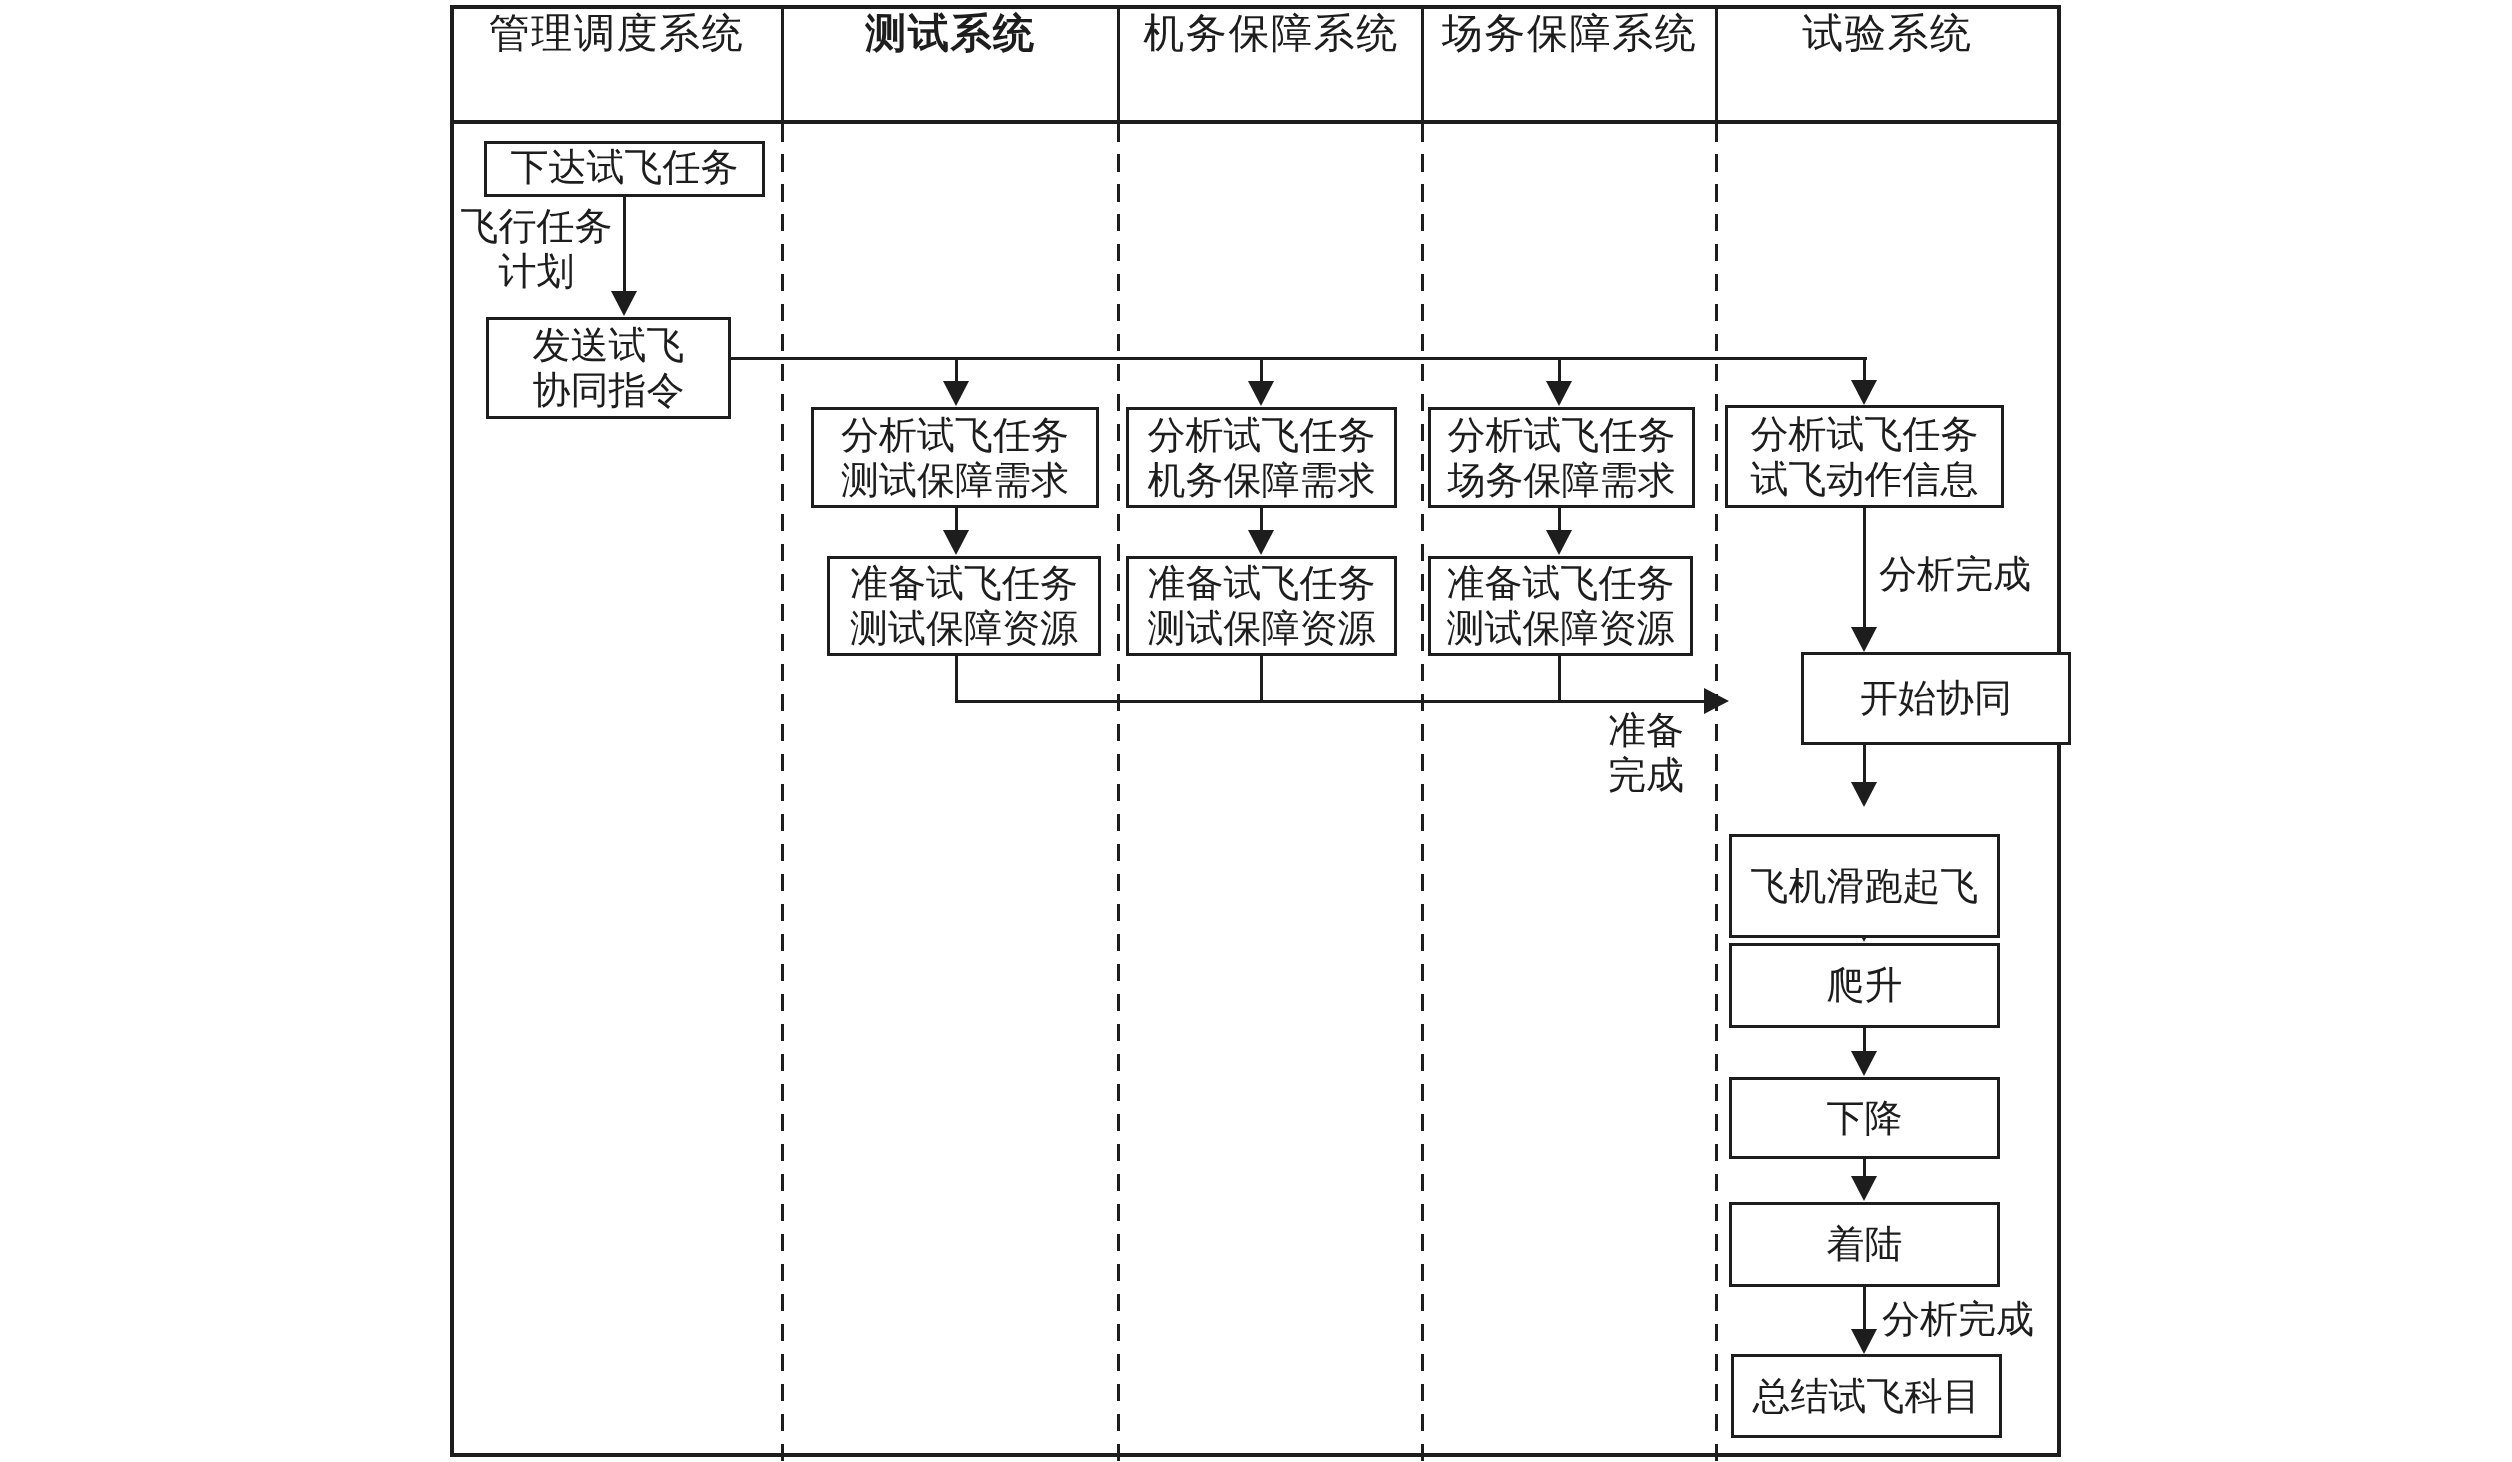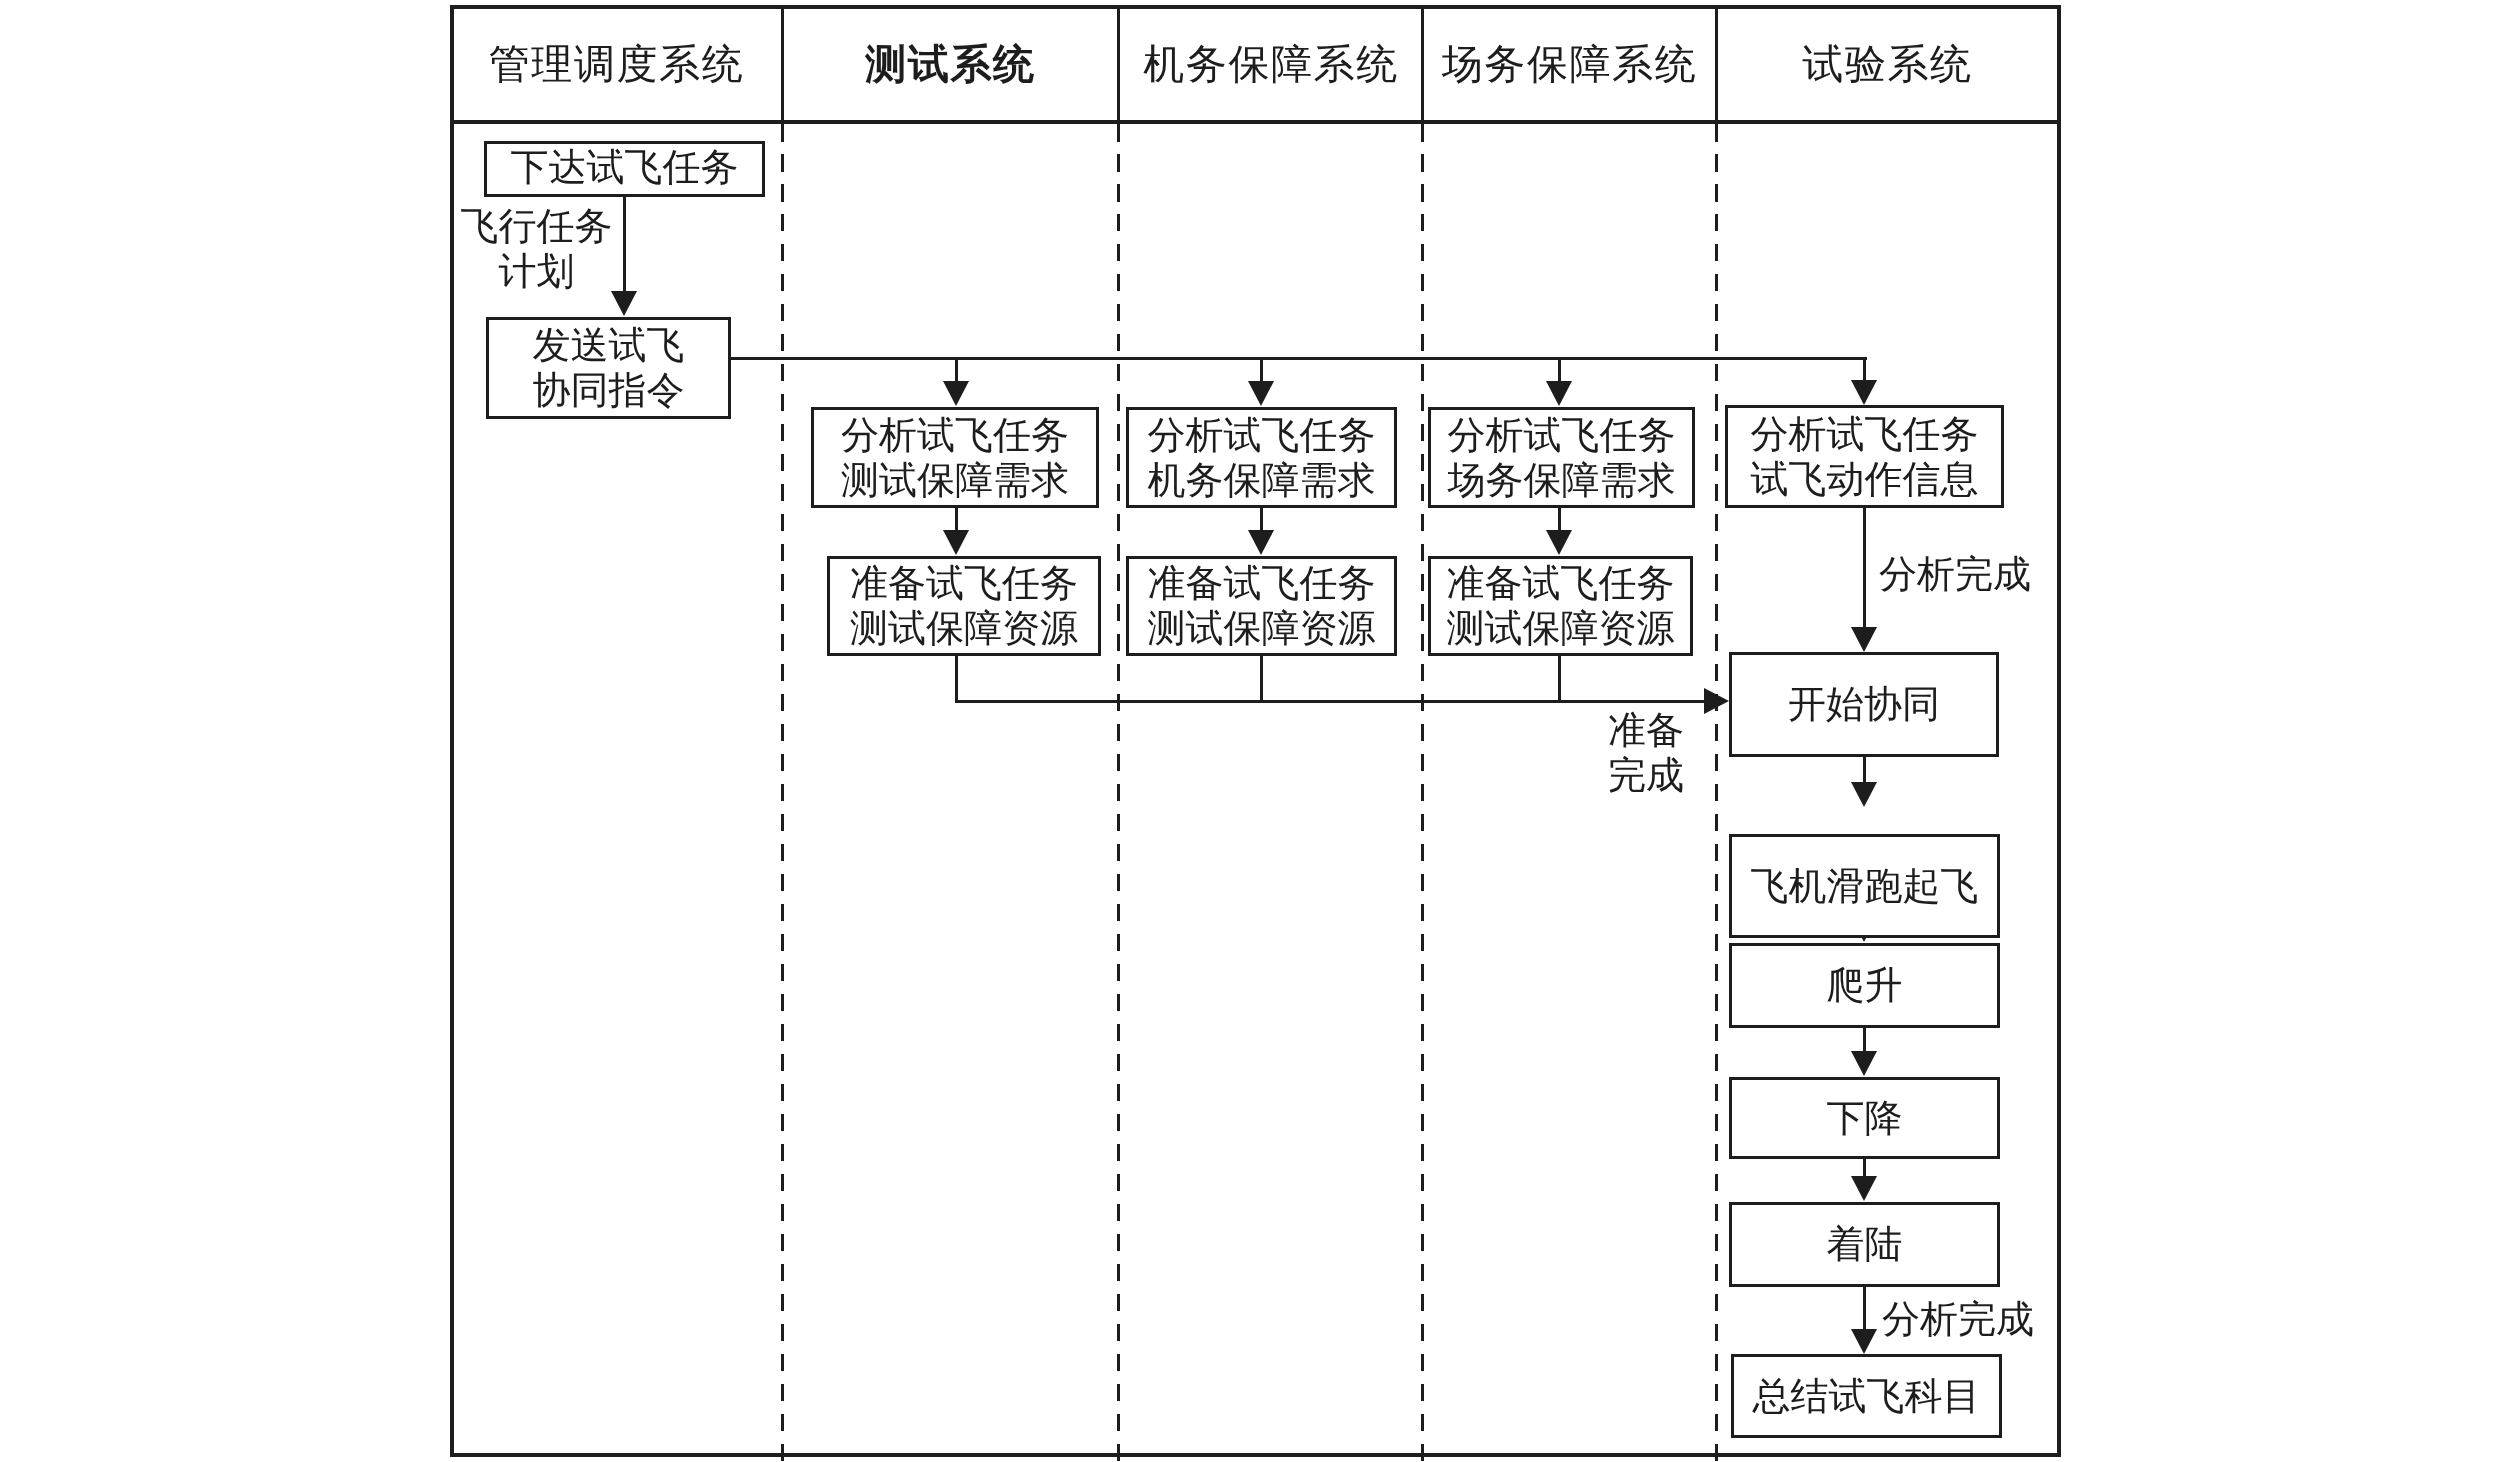--- a/index.html
+++ b/index.html
@@ -4,21 +4,21 @@
 <style>
   html,body{margin:0;padding:0;}
   body{
     width:2512px;height:1463px;background:#ffffff;position:relative;
     font-family:"Liberation Serif","DejaVu Serif",serif;color:#1d1d1d;
     overflow:hidden;
   }
   .stage{position:absolute;left:0;top:0;width:2512px;height:1463px;}
   .frame{position:absolute;left:450px;top:4.8px;width:1611px;height:1452px;
          border:4px solid #1d1d1d;box-sizing:border-box;background:transparent;}
-  .hdr{position:absolute;top:6.4px;height:117px;display:flex;align-items:center;
+  .hdr{position:absolute;top:6.4px;height:117px;display:flex;align-items:flex-start;
        justify-content:center;font-size:41px;letter-spacing:1.6px;}
   .node{position:absolute;background:#ffffff;border:3.2px solid #1d1d1d;box-sizing:border-box;
         display:flex;flex-direction:column;align-items:center;justify-content:center;
         text-align:center;font-size:38px;line-height:45px;white-space:nowrap;z-index:3;}
   .vline{position:absolute;width:3.2px;background:#1d1d1d;z-index:1;}
   .hline{position:absolute;height:3.2px;background:#1d1d1d;z-index:1;}
   .vsolid{position:absolute;width:3.2px;background:#1d1d1d;z-index:1;}
   .vdash{position:absolute;width:3.2px;z-index:0;
          background:repeating-linear-gradient(to bottom,#1d1d1d 0 17.5px,transparent 17.5px 30px);}
   .arr-d{position:absolute;width:0;height:0;z-index:2;
@@ -96,21 +96,21 @@
   </div>
   <div class="node" style="left:1428px;top:556px;width:265px;height:100px;">
     <span>准备试飞任务</span>
     <span>测试保障资源</span>
   </div>
 
   <div class="node" style="left:1725px;top:405px;width:279px;height:103px;">
     <span>分析试飞任务</span>
     <span>试飞动作信息</span>
   </div>
-  <div class="node" style="left:1729px;top:652px;width:270px;height:105px;">
+  <div class="node" style="left:1801px;top:652px;width:270px;height:93px;">
     <span>开始协同</span>
   </div>
   <div class="node" style="left:1729px;top:807px;width:271px;height:104px;margin-top:27px;">
     <span>飞机滑跑起飞</span>
   </div>
   <div class="node" style="left:1729px;top:943px;width:271px;height:85px;">
     <span>爬升</span>
   </div>
   <div class="node" style="left:1729px;top:1077px;width:271px;height:82px;">
     <span>下降</span>

